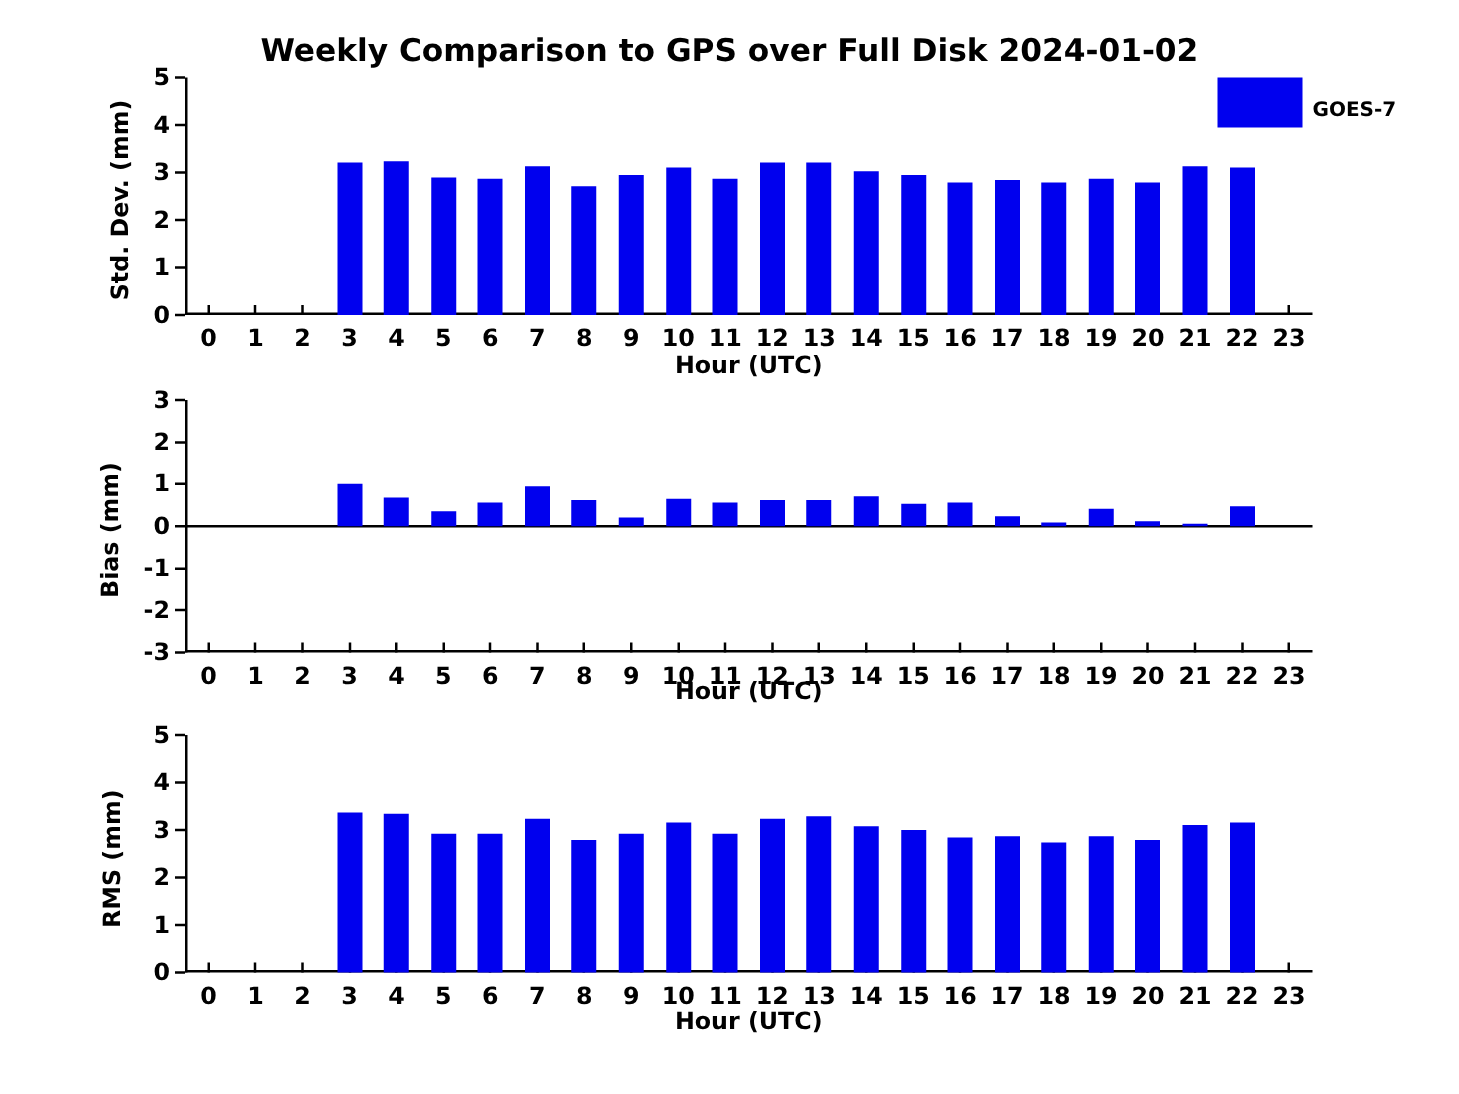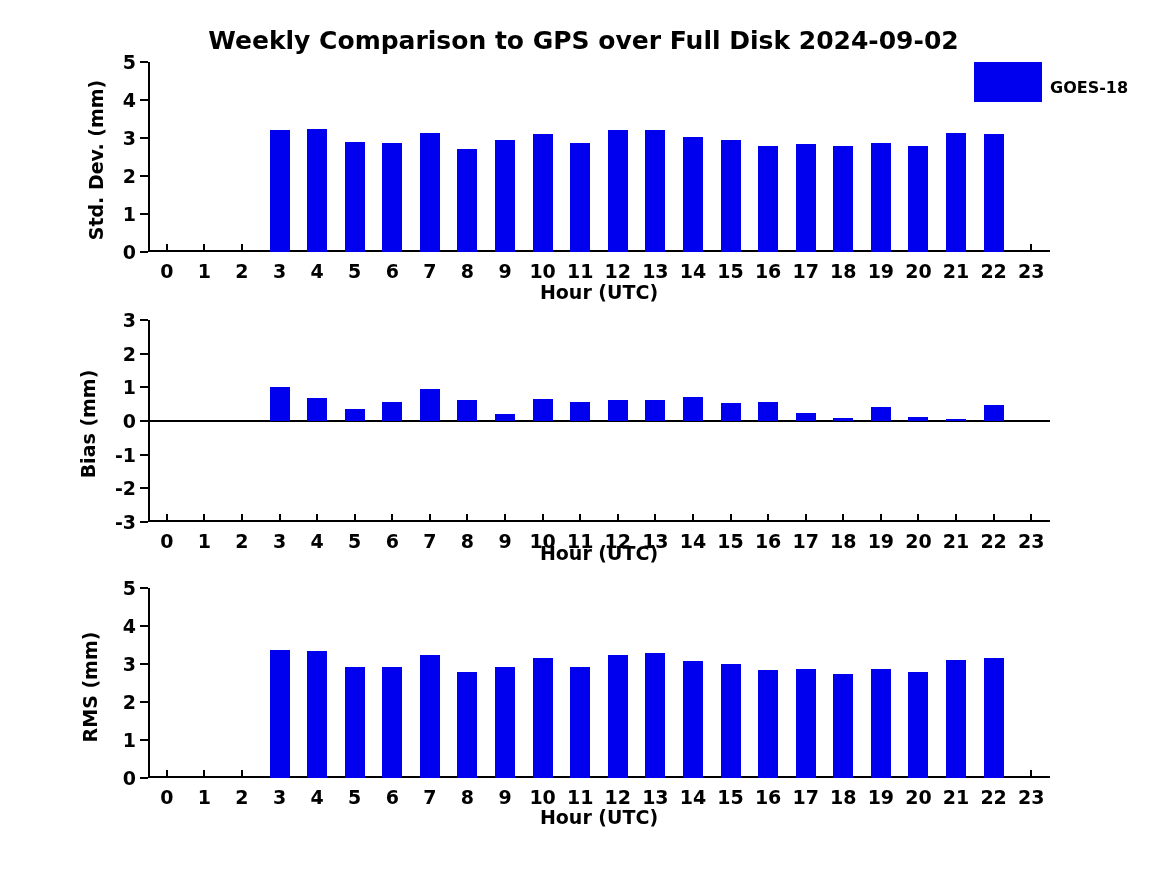--- a/index.html
+++ b/index.html
@@ -123,21 +123,21 @@
     background: #000000;
     left: 0;
     width: 100%;
   }
 </style>
 </head>
 <body>
 
 <div class="figure">
 
-  <div class="fig-title">Weekly Comparison to GPS over Full Disk 2024-09-02</div>
+  <div class="fig-title">Weekly Comparison to GPS over Full Disk 2024-01-02</div>
 
   <div class="panel" style="top:0;">
     <div class="plot-area" id="plot1" style="left:148px; top:62px; width:902px; height:190px;">
       <div class="axis-line-y"></div>
       <div class="axis-line-x" style="bottom:0;"></div>
     <div class="tick-y" style="top: 189px;"></div>
         <div class="tick-y-label" style="top: 190px;">0</div>
         <div class="tick-y" style="top: 151px;"></div>
         <div class="tick-y-label" style="top: 152px;">1</div>
         <div class="tick-y" style="top: 113px;"></div>
@@ -397,16 +397,16 @@
         <div class="bar-neg" style="left: 835.625px; width: 20px; top: 69.54px; height: 120.46px; background: rgb(0, 0, 238);"></div>
         <div class="tick-x" style="left: 882.208px; top: 182px;"></div>
         <div class="tick-x-label" style="left: 883.208px; top: 198px;">23</div>
       </div>
     <div class="ylabel" style="left:-10px; top:676px; width:200px;">RMS (mm)</div>
     <div class="xlabel" style="left:449px; top:806px; width:300px;">Hour (UTC)</div>
   </div>
 
   <div class="legend" style="left:974px; top:62px; width:190px; height:50px;">
     <div class="legend-swatch" style="left:0; top:0; width:68px; height:40px;"></div>
-    <div class="legend-label" style="left:76px; top:16px;">GOES-18</div>
+    <div class="legend-label" style="left:76px; top:16px;">GOES-7</div>
   </div>
 
 </div>
 
 </body></html>

